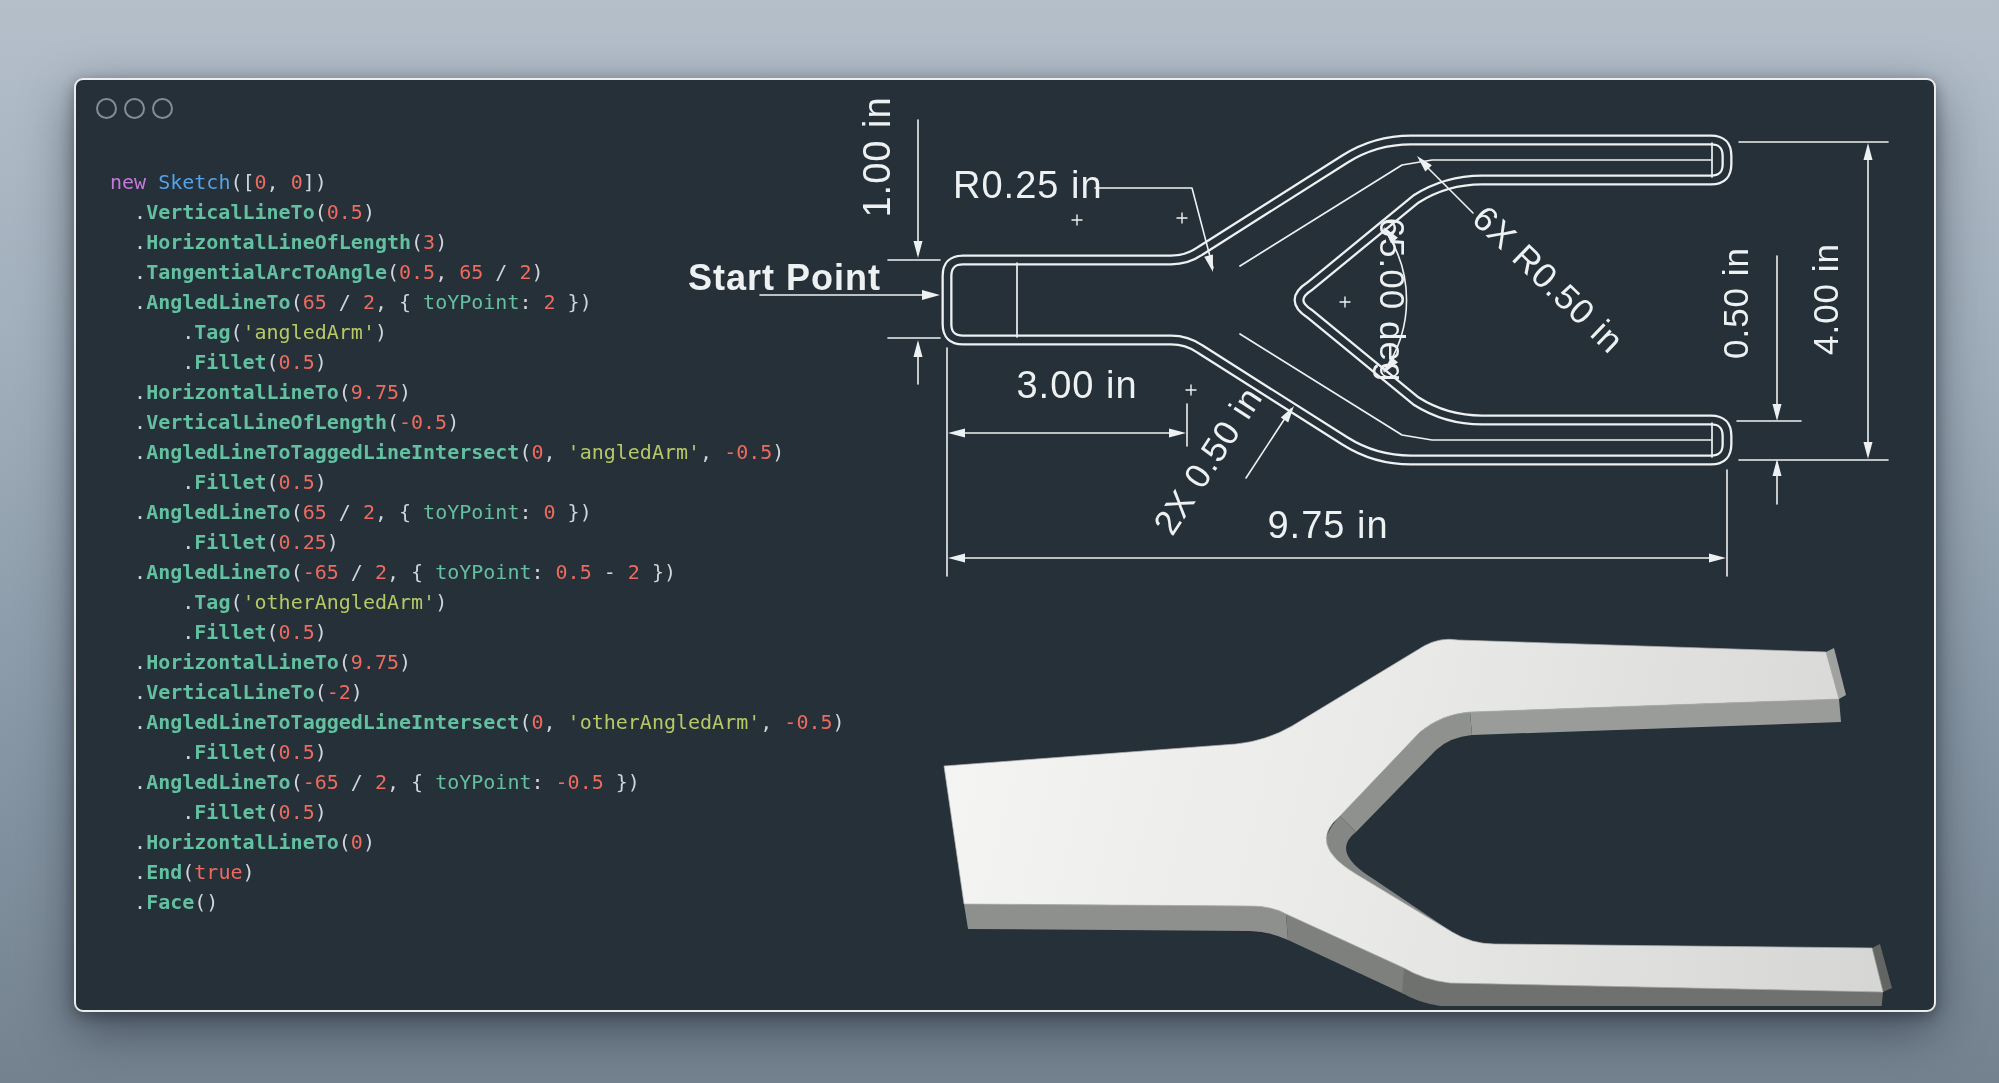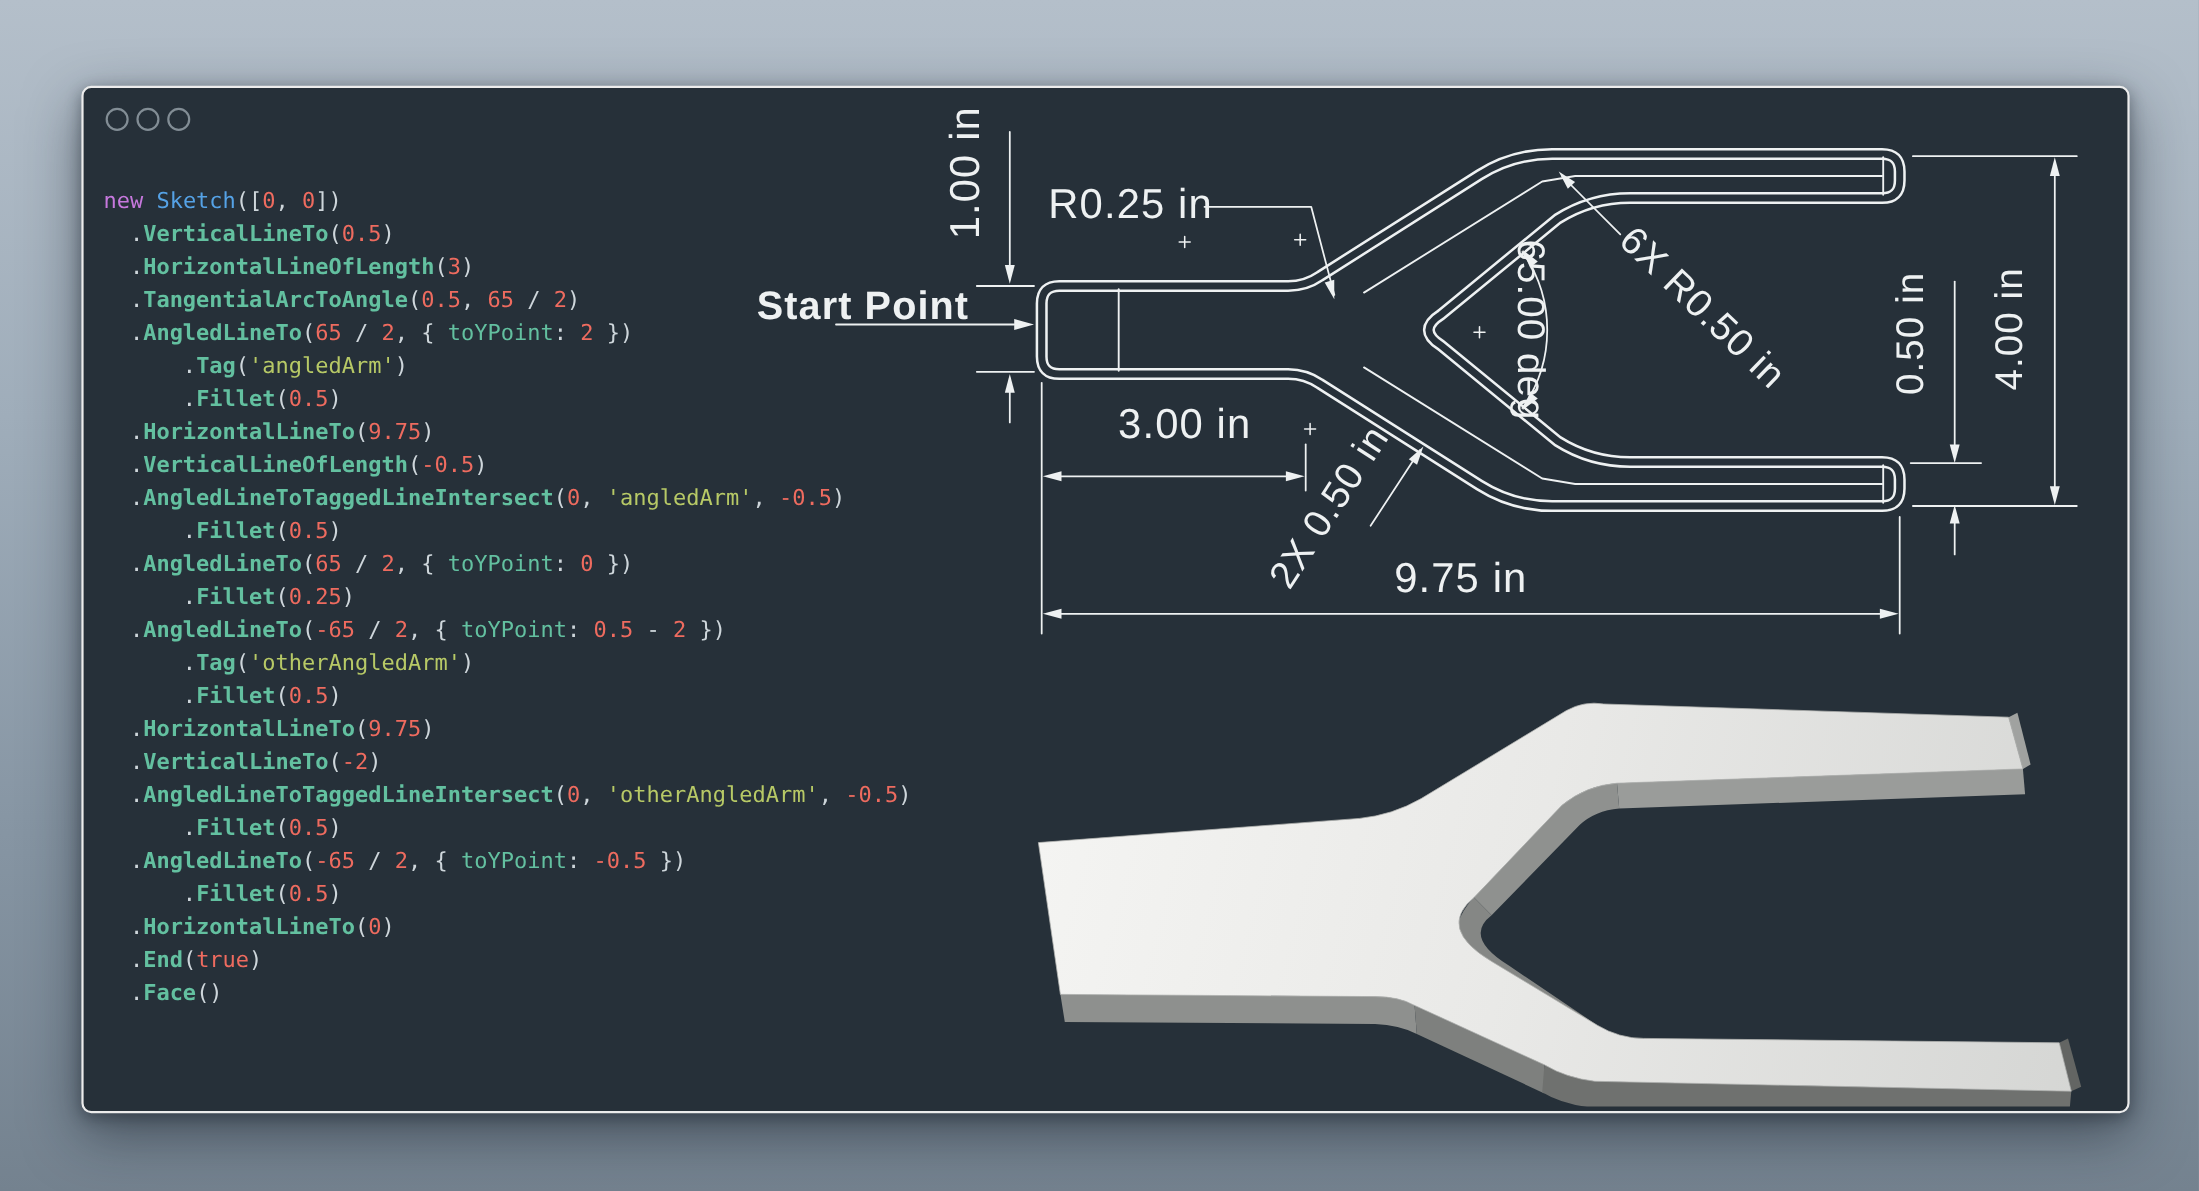--- a/index.html
+++ b/index.html
@@ -4,21 +4,21 @@
 <style>
   html,body{margin:0;padding:0;background:#8d99a6;}
   .page{position:relative;width:1999px;height:1083px;overflow:hidden;
         background:linear-gradient(180deg,#b4bfca 0%,#9fadba 35%,#8695a3 70%,#74828f 100%);
         font-family:"Liberation Sans", sans-serif;}
   .win{position:absolute;left:74px;top:78px;width:1858px;height:930px;
        background:#263039;border:2px solid #ececec;border-radius:9px;
        box-shadow:0 18px 50px rgba(20,28,38,.5), 0 4px 14px rgba(20,28,38,.4);}
   .traffic{position:absolute;left:20px;top:18px;display:flex;gap:7px;}
   .tl{width:17px;height:17px;border-radius:50%;border:2px solid #828d95;background:transparent;}
-  .code{position:absolute;left:94px;top:167px;margin:0;font-family:"DejaVu Sans Mono", monospace;
+  .code{position:absolute;left:110px;top:167px;margin:0;font-family:"DejaVu Sans Mono", monospace;
         font-size:20px;line-height:30px;white-space:pre;letter-spacing:0;}
   .code .ln{height:30px;}
   .tok-kw{color:#c678dd;}
   .tok-cls{color:#55a2e6;}
   .tok-fn{color:#63c0a0;font-weight:bold;}
   .tok-prop{color:#63c0a0;}
   .tok-pl{color:#ced6db;}
   .tok-num{color:#ee6b5f;}
   .tok-str{color:#b7c966;}
   .gfx{position:absolute;left:0;top:0;pointer-events:none;}

